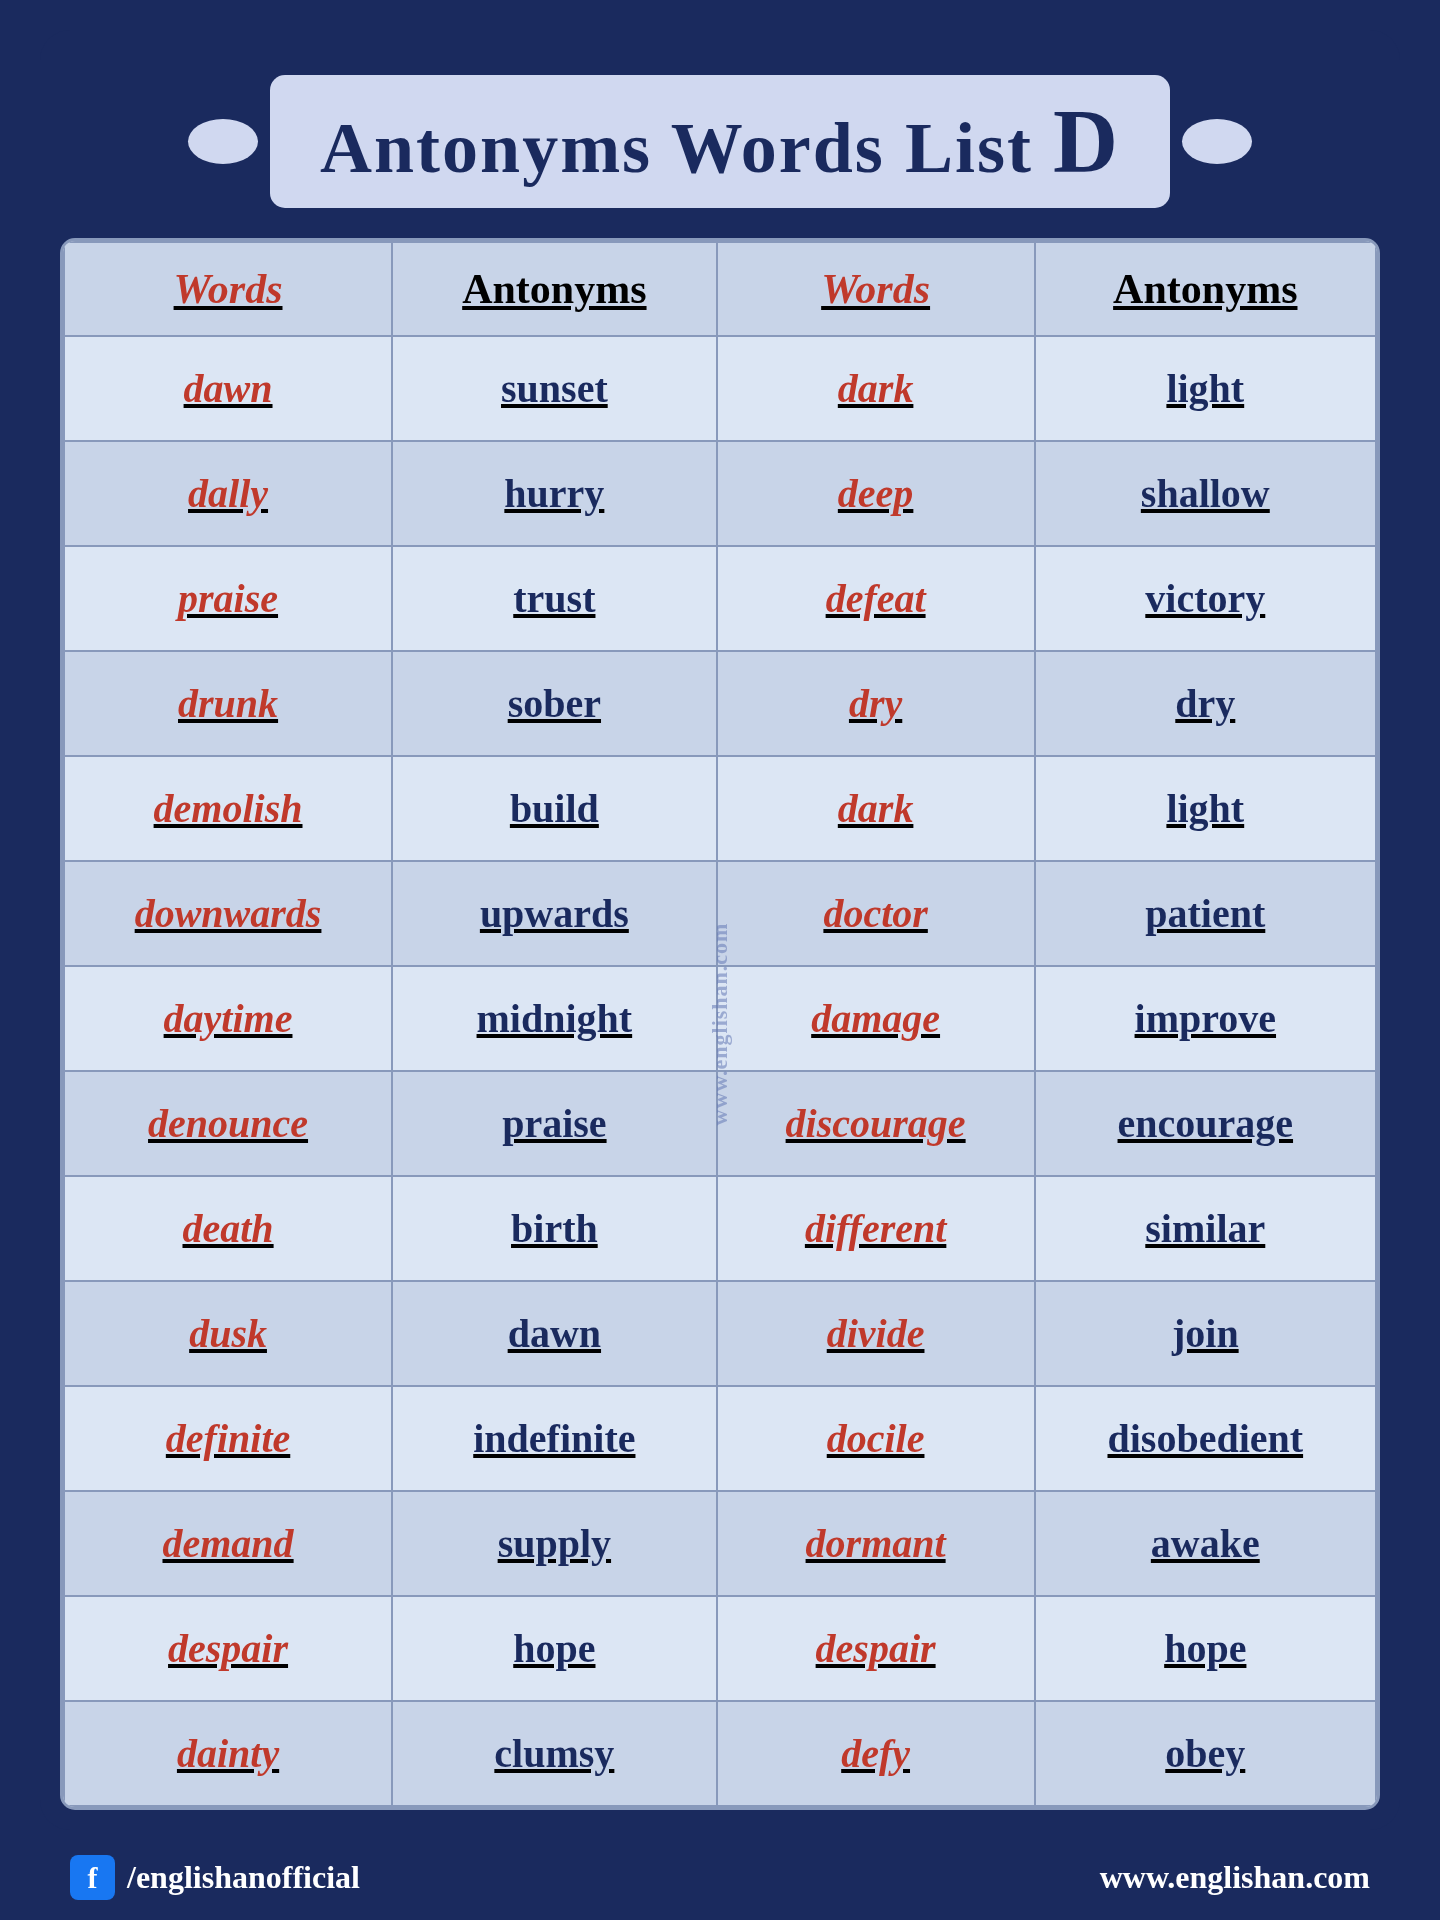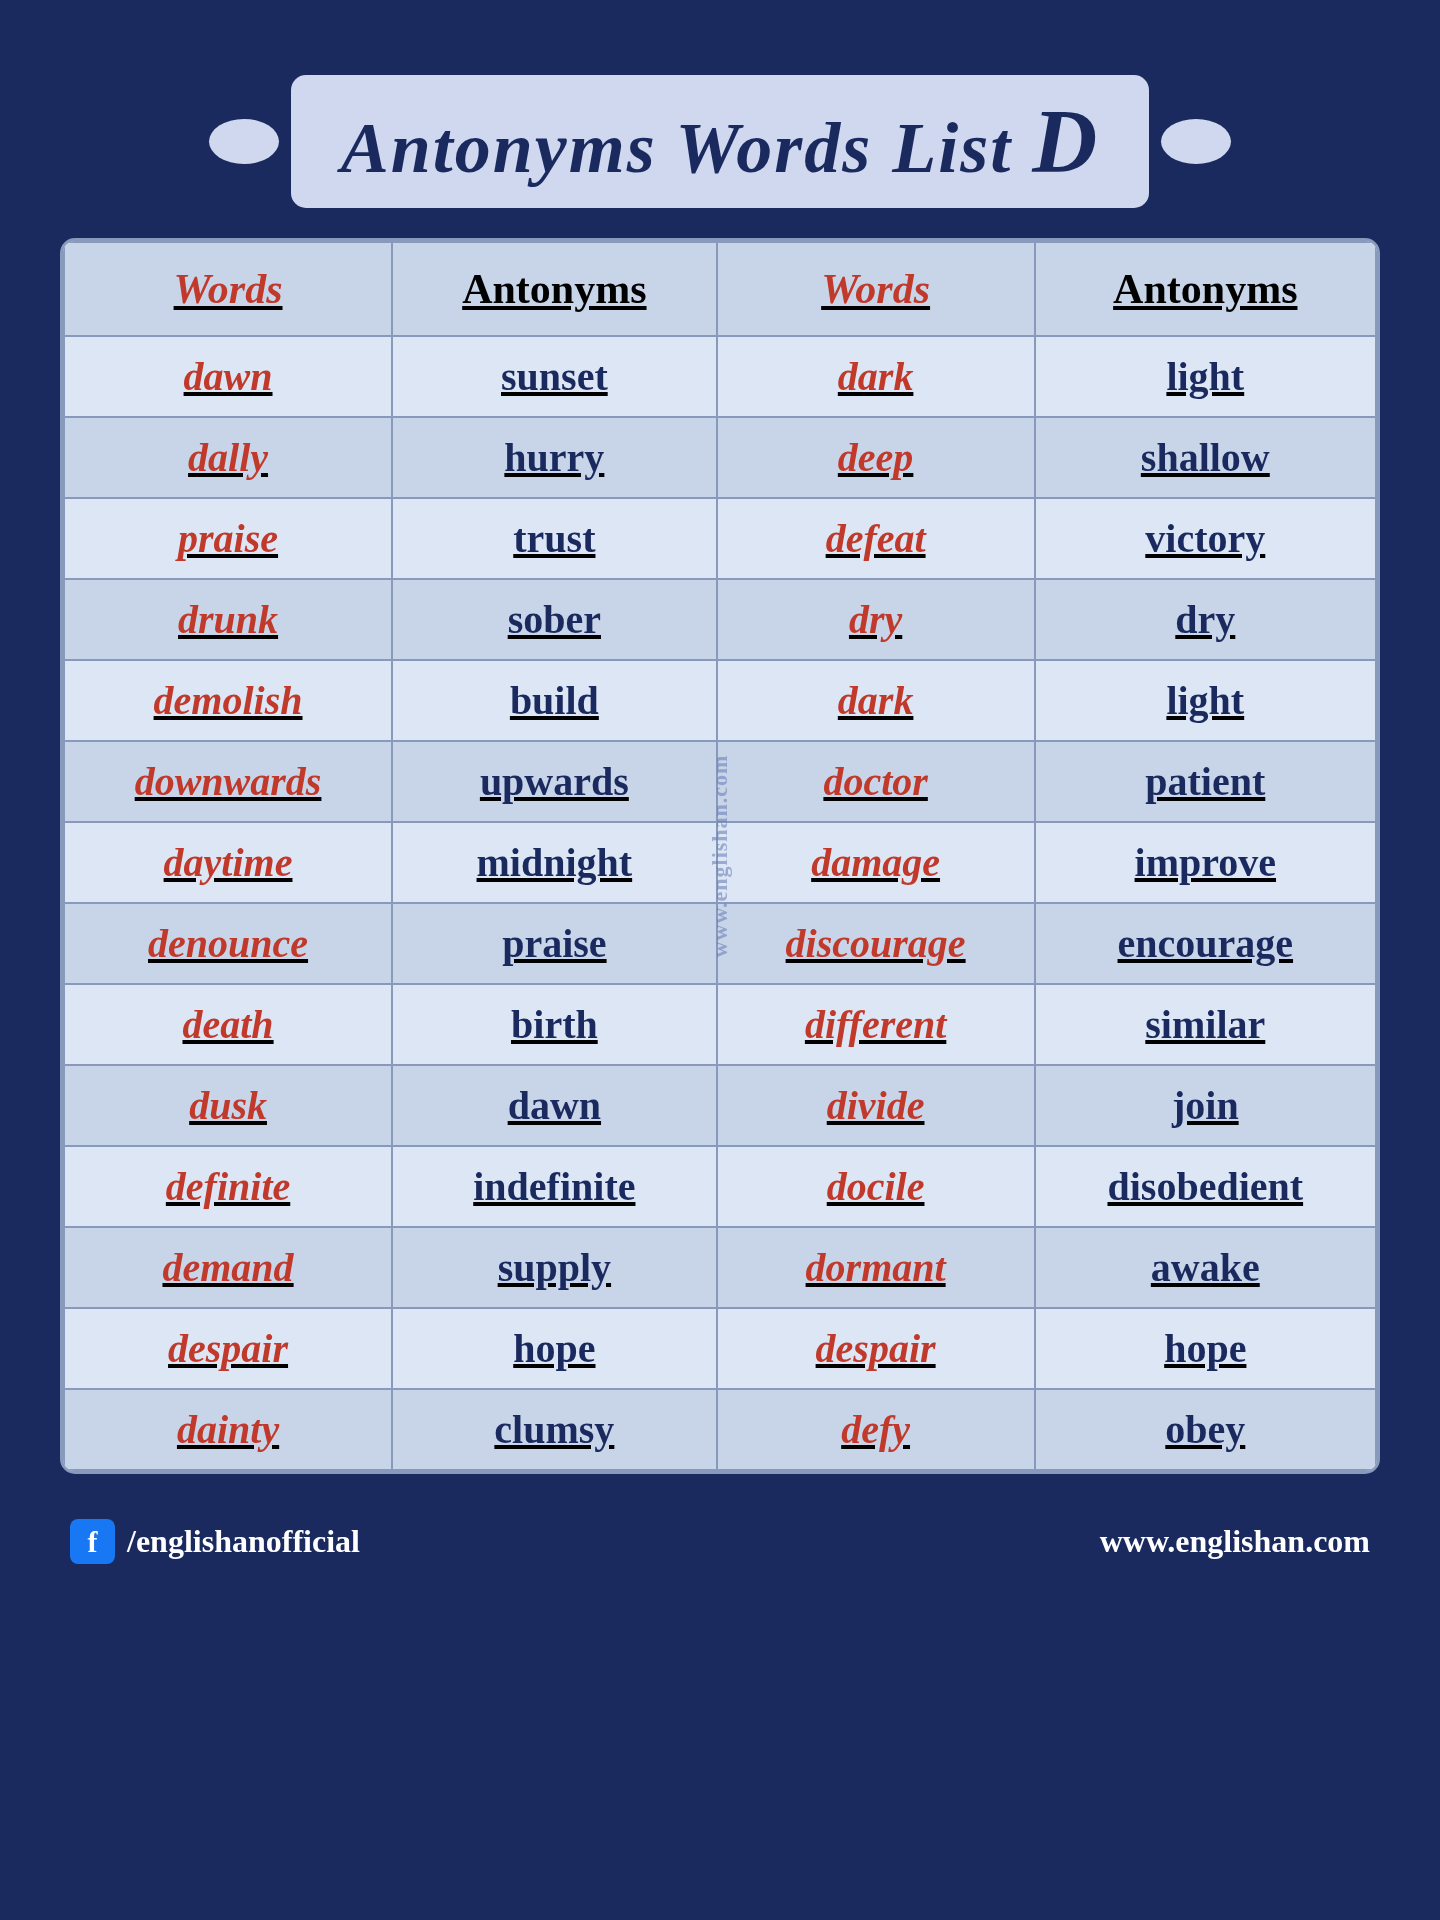--- a/index.html
+++ b/index.html
@@ -26,21 +26,20 @@
 
     .header {
       background-color: #1a2a5e;
       text-align: center;
       padding: 25px 20px 30px;
       position: relative;
       display: flex;
       align-items: center;
       justify-content: center;
       gap: 12px;
-      font-style: italic;
     }
 
     .header-decoration {
       width: 70px;
       height: 45px;
       background-color: #d0d8f0;
       border-radius: 50%;
       flex-shrink: 0;
     }
 
@@ -96,21 +95,21 @@
 
     tbody tr {
       background-color: #dce6f4;
     }
 
     tbody tr:nth-child(even) {
       background-color: #c8d4e8;
     }
 
     tbody td {
-      padding: 16px 15px;
+      padding: 28px 15px;
       font-size: 40px;
       font-weight: bold;
       text-align: center;
       border: 2px solid #8899bb;
     }
 
     tbody td.word-cell {
       color: #c0392b;
       font-style: italic;
     }

